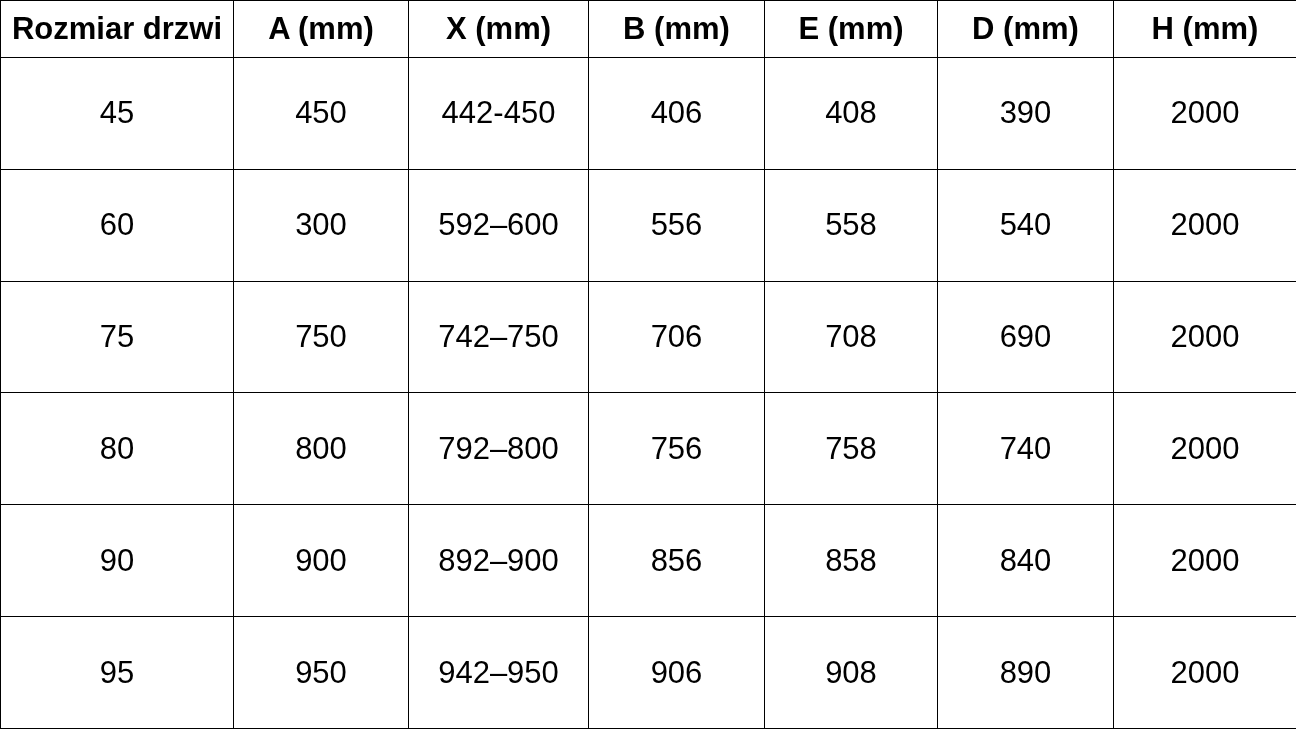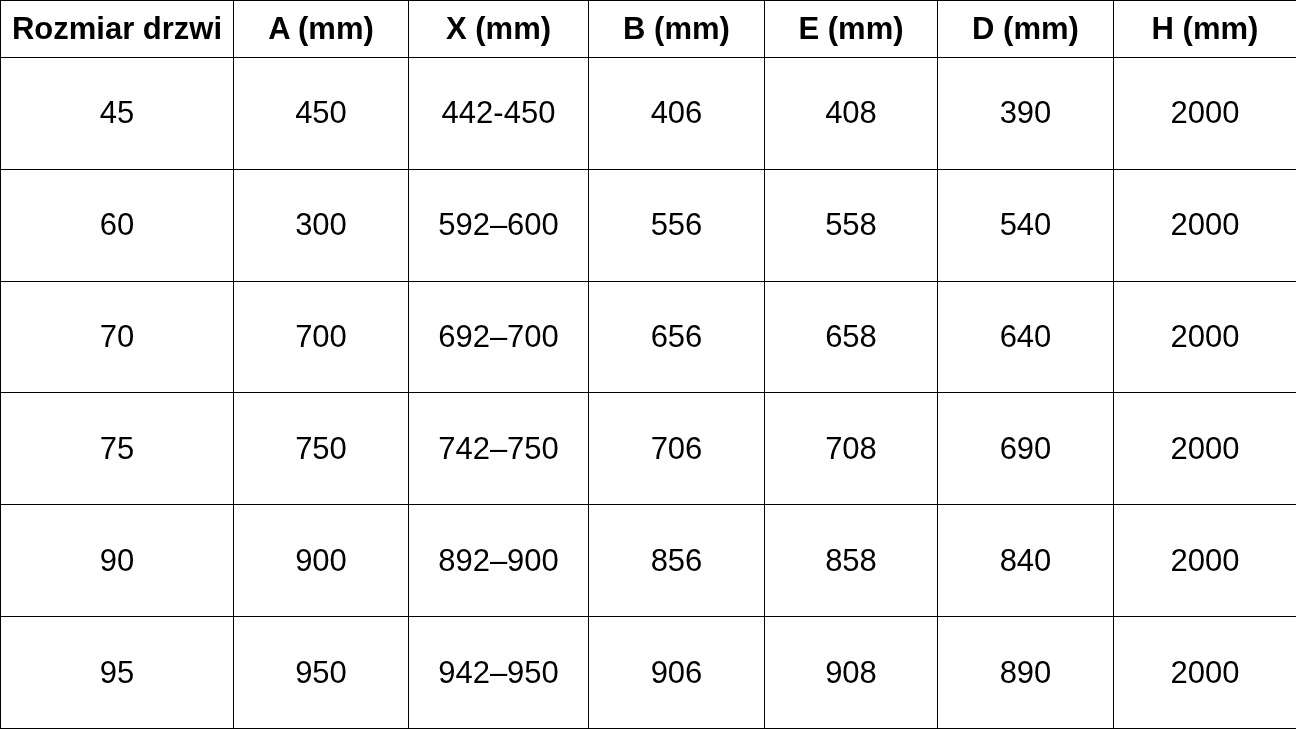--- a/index.html
+++ b/index.html
@@ -85,35 +85,35 @@
         <tr>
           <td>60</td>
           <td>300</td>
           <td>592–600</td>
           <td>556</td>
           <td>558</td>
           <td>540</td>
           <td>2000</td>
         </tr>
         <tr>
-          <td>70</td>
-          <td>700</td>
-          <td>692–700</td>
-          <td>656</td>
-          <td>658</td>
-          <td>640</td>
-          <td>2000</td>
-        </tr>
-        <tr>
           <td>75</td>
           <td>750</td>
           <td>742–750</td>
           <td>706</td>
           <td>708</td>
           <td>690</td>
+          <td>2000</td>
+        </tr>
+        <tr>
+          <td>80</td>
+          <td>800</td>
+          <td>792–800</td>
+          <td>756</td>
+          <td>758</td>
+          <td>740</td>
           <td>2000</td>
         </tr>
         <tr>
           <td>90</td>
           <td>900</td>
           <td>892–900</td>
           <td>856</td>
           <td>858</td>
           <td>840</td>
           <td>2000</td>

